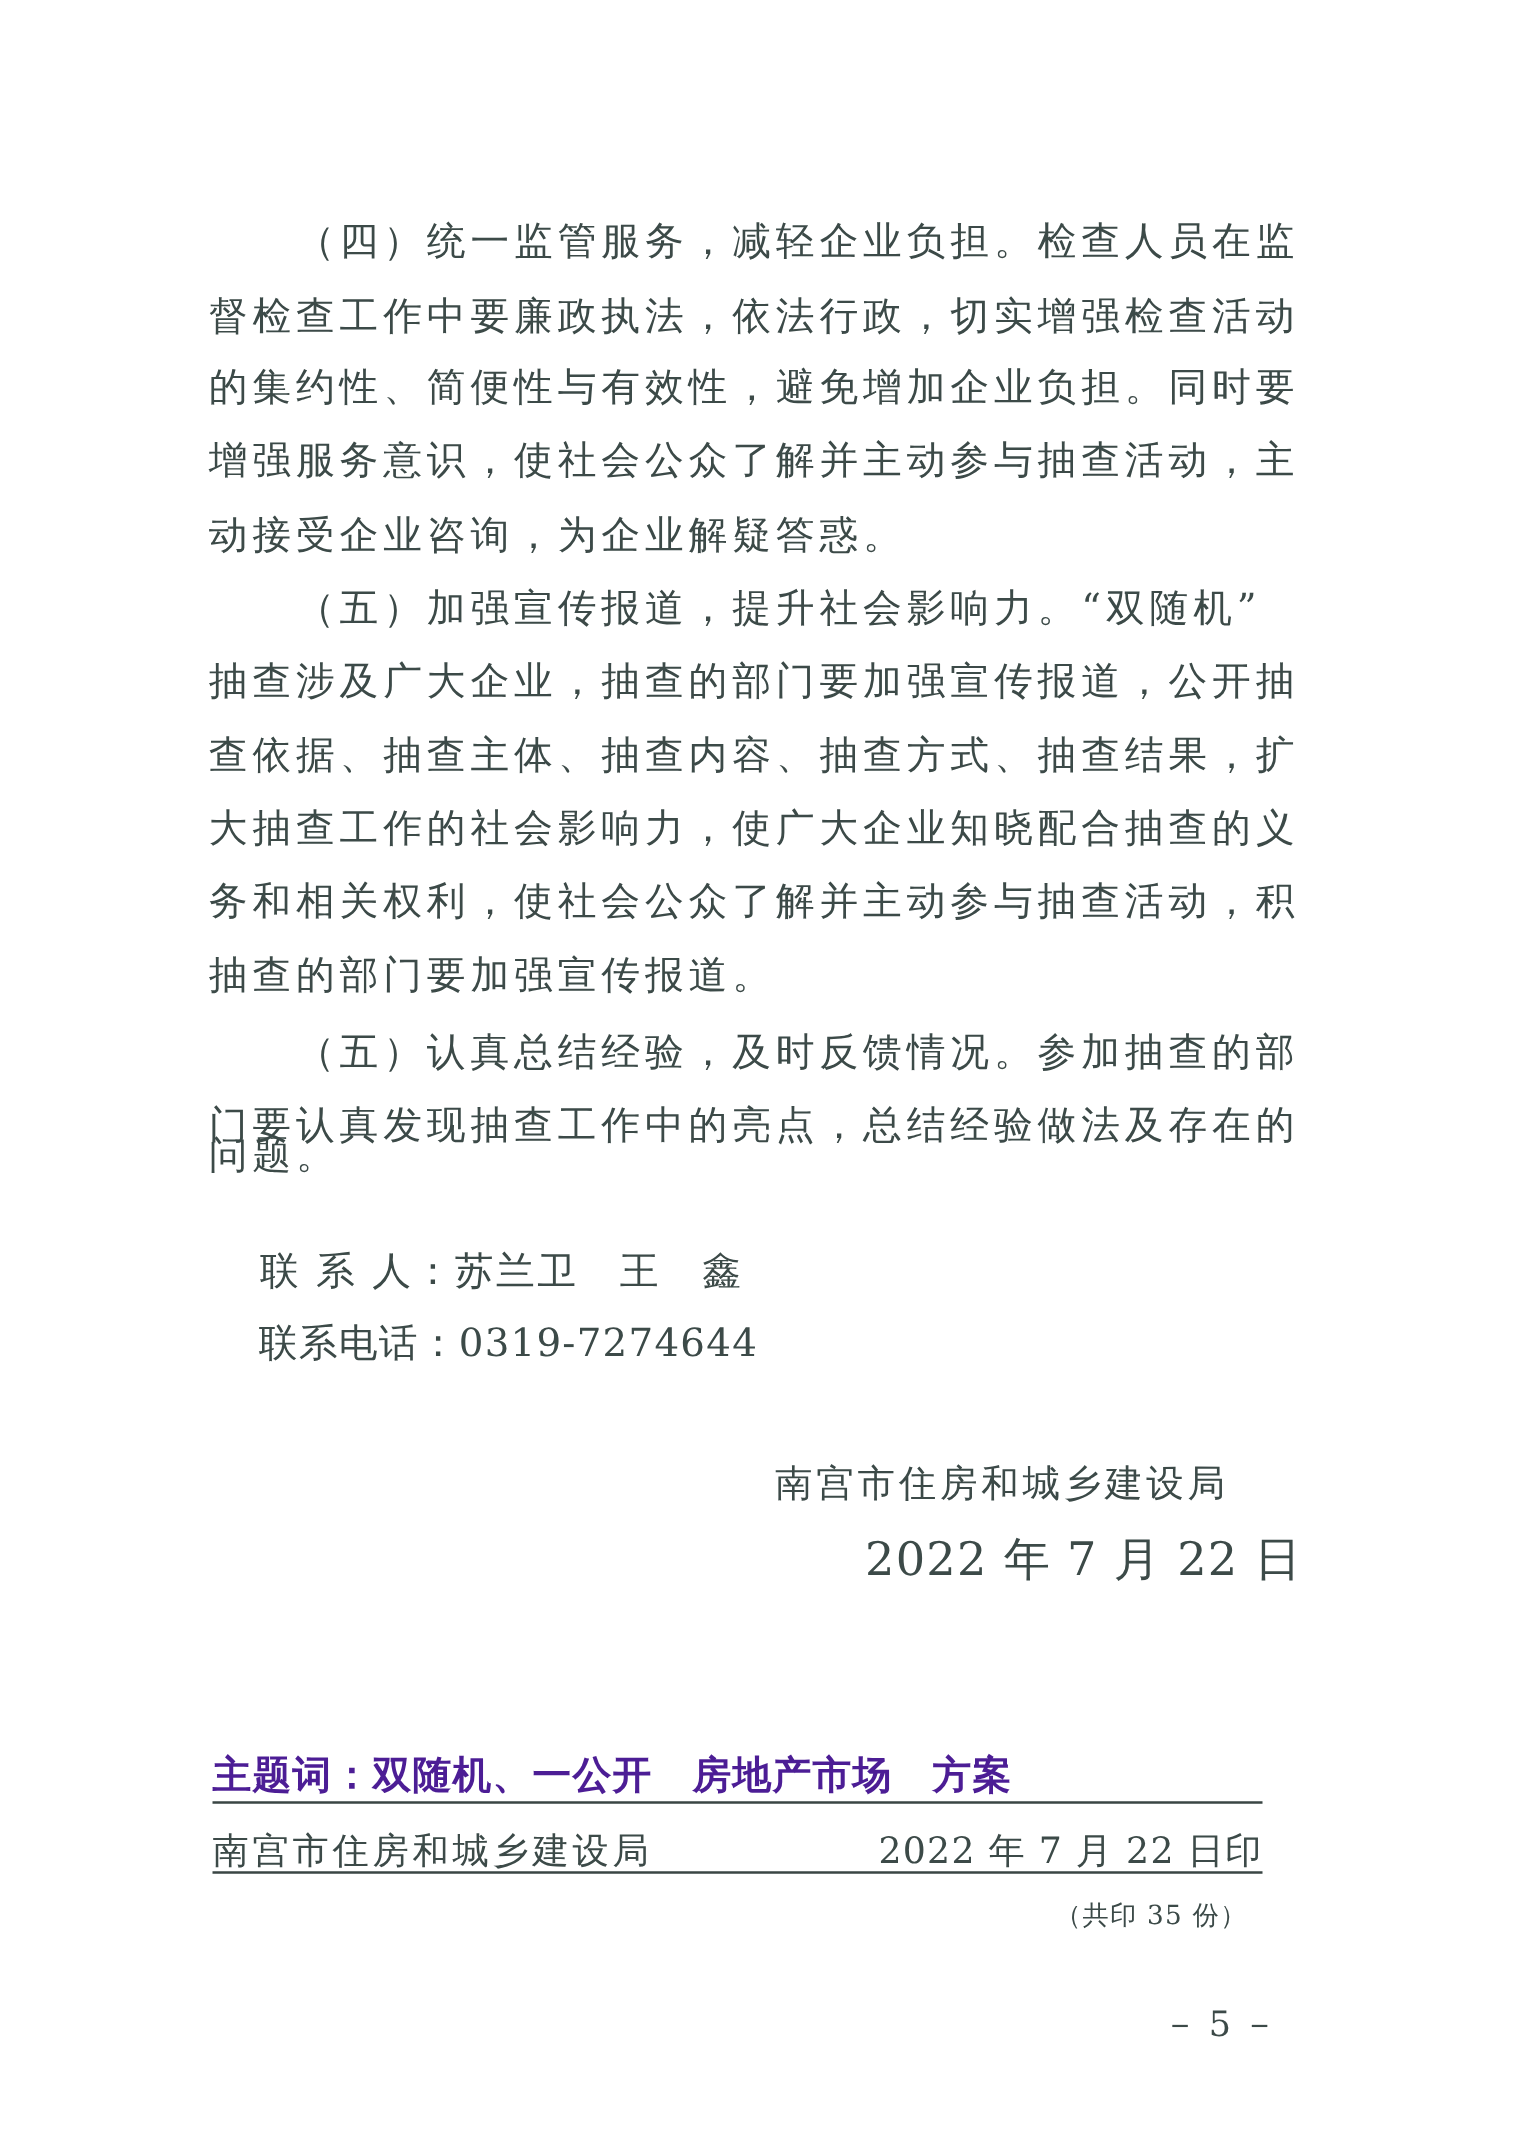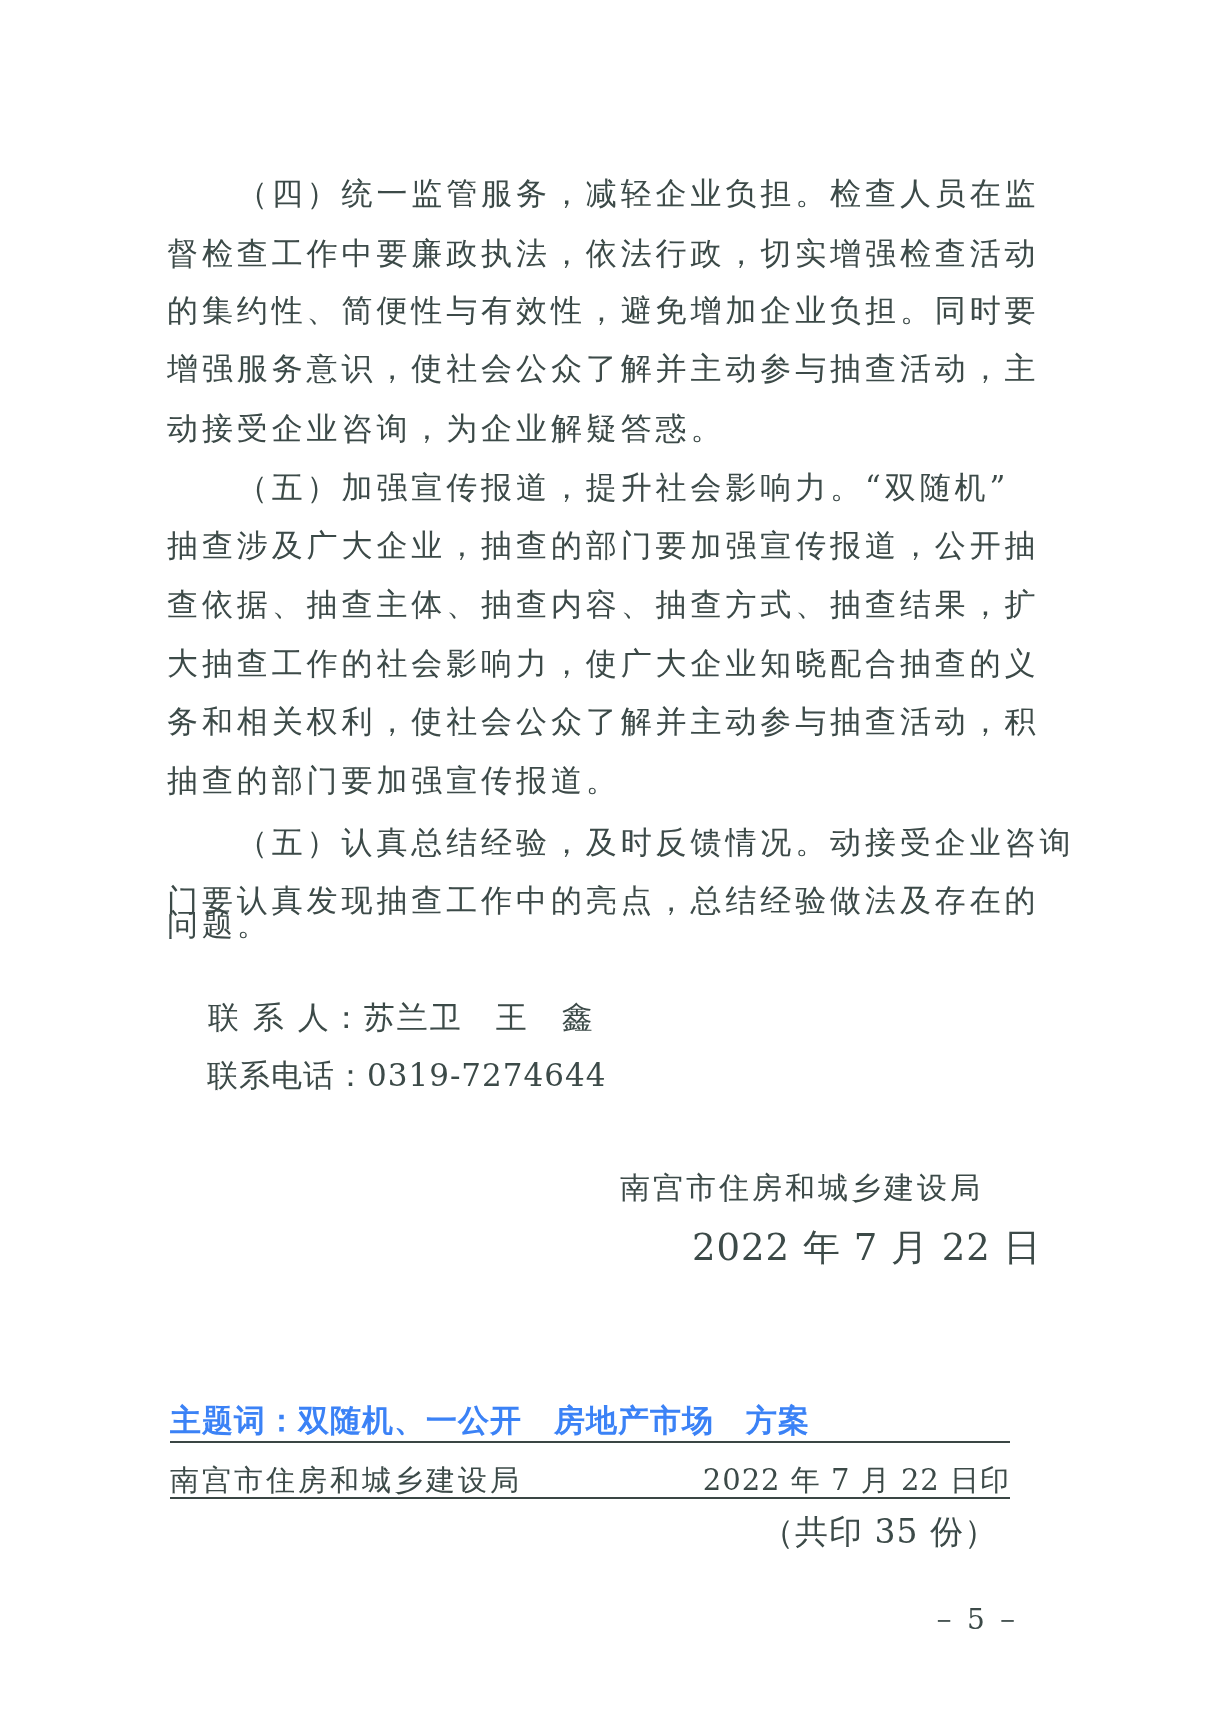--- a/index.html
+++ b/index.html
@@ -2,21 +2,21 @@
 <html><head>
 <meta charset="utf-8">
 <style>
   html, body { margin: 0; padding: 0; background: #ffffff; }
   body { width: 1210px; height: 1712px; position: relative; overflow: hidden;
          font-family: "DejaVu Serif", "Liberation Serif", serif; color: #3c4a48; }
   .line { position: absolute; left: 167px; height: 40px; line-height: 40px;
           font-size: 31px; letter-spacing: 3.9px; white-space: nowrap; text-align: right; }
   .kw { position: absolute; left: 170px; top: 1400px; height: 40px; line-height: 40px;
         font-family: "DejaVu Sans", "Liberation Sans", sans-serif; font-weight: bold;
-        font-size: 31px; color: #3b82f6; white-space: nowrap; letter-spacing: 1px; }
+        font-size: 31px; color: #4c1d95; white-space: nowrap; letter-spacing: 1px; }
   .rule { position: absolute; left: 170px; width: 840px; height: 2px; background: #3a4644; }
   .foot { position: absolute; height: 40px; line-height: 40px; font-size: 29px; white-space: nowrap; }
 </style>
 </head>
 <body>
 
 <div>
   <div class="line" style="top:173px">　　（四）统一监管服务，减轻企业负担。检查人员在监</div>
   <div class="line" style="top:233px">督检查工作中要廉政执法，依法行政，切实增强检查活动</div>
   <div class="line" style="top:290px">的集约性、简便性与有效性，避免增加企业负担。同时要</div>
@@ -27,37 +27,37 @@
 <div>
   <div class="line" style="top:467px">　　（五）加强宣传报道，提升社会影响力。“双随机”</div>
   <div class="line" style="top:525px">抽查涉及广大企业，抽查的部门要加强宣传报道，公开抽</div>
   <div class="line" style="top:584px">查依据、抽查主体、抽查内容、抽查方式、抽查结果，扩</div>
   <div class="line" style="top:643px">大抽查工作的社会影响力，使广大企业知晓配合抽查的义</div>
   <div class="line" style="top:701px">务和相关权利，使社会公众了解并主动参与抽查活动，积</div>
   <div class="line" style="top:760px">抽查的部门要加强宣传报道。</div>
 </div>
 
 <div>
-  <div class="line" style="top:822px">　　（五）认真总结经验，及时反馈情况。动接受企业咨询</div>
+  <div class="line" style="top:822px">　　（五）认真总结经验，及时反馈情况。参加抽查的部</div>
   <div class="line" style="top:880px">门要认真发现抽查工作中的亮点，总结经验做法及存在的</div>
   <div class="line" style="top:904px">问题。</div>
 </div>
 
 <div>
   <div class="line" style="top:997px; left:175px; letter-spacing:2px">　联 系 人：苏兰卫　王　鑫</div>
   <div class="line" style="top:1055px; left:175px; letter-spacing:1px">　联系电话：0319-7274644</div>
 </div>
 
 <div>
   <div class="foot" style="top:1168px; left:620px; font-size:30px; letter-spacing:3px">南宫市住房和城乡建设局</div>
   <div class="foot" style="top:1228px; left:692px; font-size:37px; letter-spacing:1px">2022 年 7 月 22 日</div>
 </div>
 
 <div>
   <div class="kw">主题词：双随机、一公开　房地产市场　方案</div>
   <div class="rule" style="top:1441px"></div>
   <div class="foot" style="top:1460px; left:170px; letter-spacing:3px">南宫市住房和城乡建设局</div>
   <div class="foot" style="top:1460px; right:200px; letter-spacing:1px">2022 年 7 月 22 日印</div>
   <div class="rule" style="top:1497px"></div>
-  <div class="foot" style="top:1512px; right:212px; font-size:33px; letter-spacing:1px">（共印 35 份）</div>
+  <div class="foot" style="top:1512px; right:212px; font-size:21px; letter-spacing:1px">（共印 35 份）</div>
 </div>
 
 <div class="foot" style="top:1600px; left:930px; font-size:28px">－ 5 －</div>
 
 </body></html>

